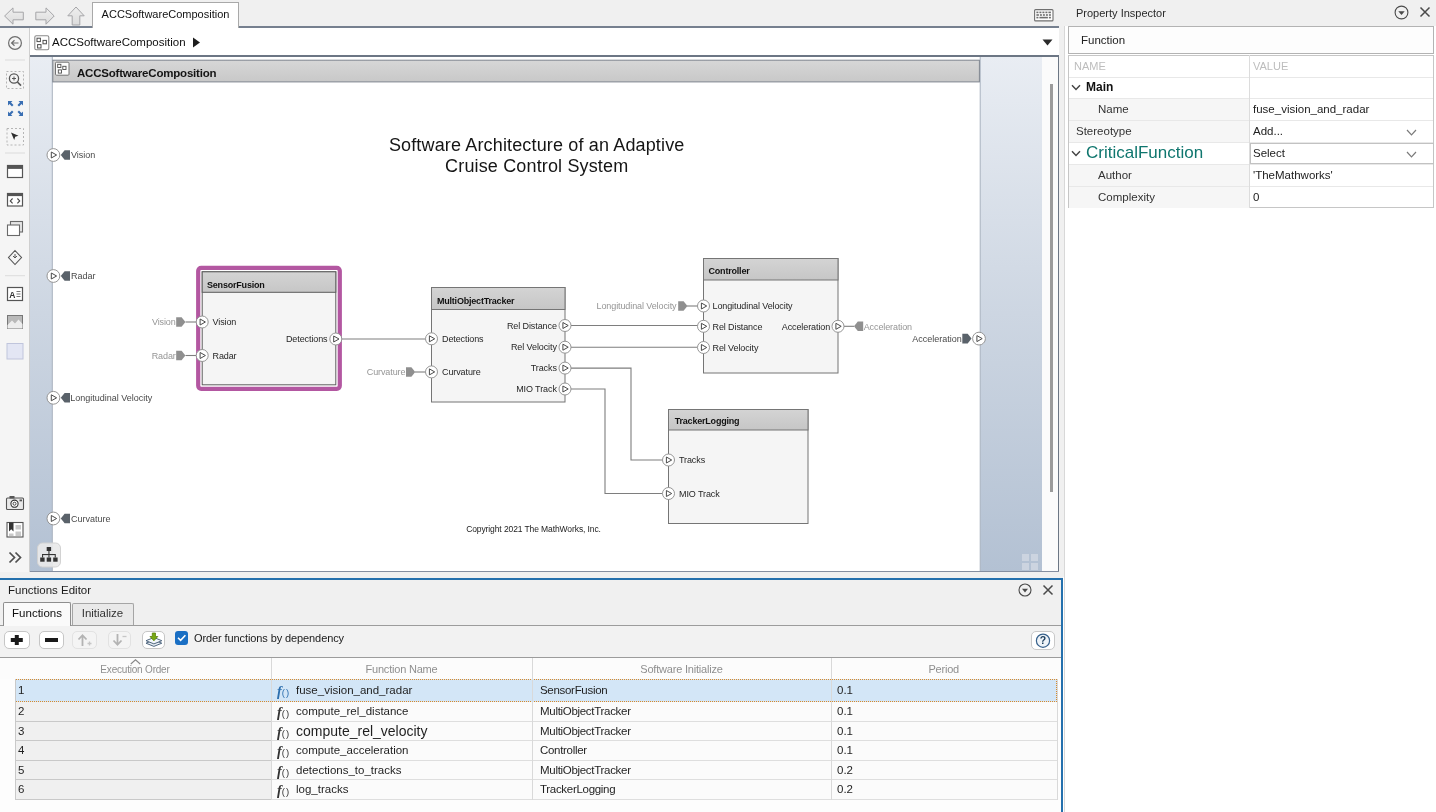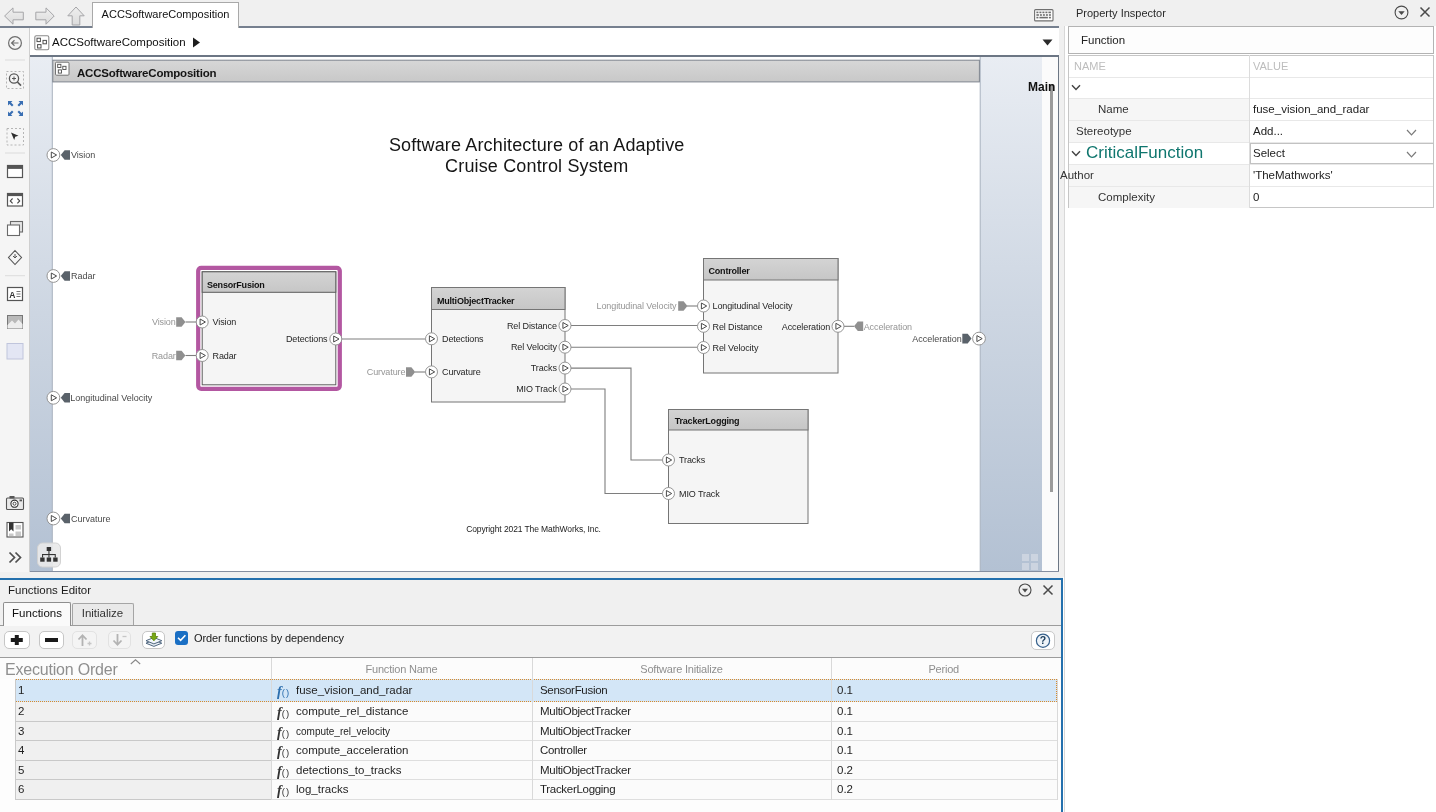--- a/index.html
+++ b/index.html
@@ -322,21 +322,21 @@
 <svg class="a" style="left:175.1px;top:631.2px" width="13.2" height="13.4" viewBox="0 0 13.2 13.4">
 <path d="M3 6.8 L5.6 9.4 L10.4 4.2" stroke="#fff" stroke-width="1.6" fill="none"></path>
   </svg>
 <div class="txt" style="left:194px;top:631px;height:15px;line-height:15px;font-size:11px;letter-spacing:-0.1px;color:#1a1a1a">Order functions by dependency</div>
 <div class="a" style="left:1031px;top:630.5px;width:24px;height:19.5px;background:#fff;border:1px solid #c9c9c9;border-radius:5px"></div>
 <svg class="a" style="left:1031px;top:630.5px" width="24" height="19.5" viewBox="0 0 24 19.5">
 <circle cx="12" cy="9.7" r="6.6" fill="#eef3f8" stroke="#37618c" stroke-width="1.2"></circle>
 <text x="12" y="13.4" font-size="10.5" font-weight="bold" fill="#1a3d5c" text-anchor="middle" font-family="Liberation Sans">?</text>
   </svg>
 <div class="a" style="left:0;top:657.5px;width:1060.5px;height:21.5px;background:#fcfcfc"></div>
-<div class="txt" style="left:5px;top:657.5px;width:260px;height:21.5px;line-height:23px;text-align:left;font-size:16px;letter-spacing:-0.2px;color:#8f8f8f">Execution Order</div>
+<div class="txt" style="left:5px;top:657.5px;width:260px;height:21.5px;line-height:23px;text-align:center;font-size:10px;letter-spacing:-0.2px;color:#8f8f8f">Execution Order</div>
 <div class="txt" style="left:271.5px;top:657.5px;width:260px;height:21.5px;line-height:23px;text-align:center;font-size:11px;letter-spacing:-0.2px;color:#8f8f8f">Function Name</div>
 <div class="txt" style="left:551.5px;top:657.5px;width:260px;height:21.5px;line-height:23px;text-align:center;font-size:11px;letter-spacing:-0.2px;color:#8f8f8f">Software Initialize</div>
 <div class="txt" style="left:813.7px;top:657.5px;width:260px;height:21.5px;line-height:23px;text-align:center;font-size:11px;letter-spacing:-0.2px;color:#8f8f8f">Period</div>
 <svg class="a" style="left:130px;top:658.5px" width="11" height="6" viewBox="0 0 11 6">
     <path d="M0.8 5 L5.5 0.8 L10.2 5" stroke="#888" fill="none" stroke-width="1.1"></path>
   </svg>
 <div class="a" style="left:15px;top:679px;width:1041.5px;height:23px;background:#d3e6f7;outline:1px dotted #d98a2b;outline-offset:-1px"></div>
 <div class="txt" style="left:18px;top:679px;height:23px;line-height:23px;font-size:11.5px;color:#1f1f1f">1</div>
 <div class="txt" style="left:277px;top:679px;height:23px;line-height:23px;color:#2d6fae"><span style="font-family:'Liberation Serif',serif;font-style:italic;font-size:14px;font-weight:bold">f</span><span style="font-size:9.5px;letter-spacing:1.2px">()</span></div>
 <div class="txt" style="left:296px;top:679px;height:23px;line-height:23px;font-size:11.5px;color:#1f1f1f">fuse_vision_and_radar</div>
@@ -346,21 +346,21 @@
 <div class="a" style="left:271px;top:702px;width:785.5px;height:19.5px;background:#fbfbfb;border-bottom:1px solid #dedede"></div>
 <div class="txt" style="left:18px;top:702px;height:19.5px;line-height:19.5px;font-size:11.5px;color:#1f1f1f">2</div>
 <div class="txt" style="left:277px;top:702px;height:19.5px;line-height:19.5px;color:#333"><span style="font-family:'Liberation Serif',serif;font-style:italic;font-size:14px;font-weight:bold">f</span><span style="font-size:9.5px;letter-spacing:1.2px">()</span></div>
 <div class="txt" style="left:296px;top:702px;height:19.5px;line-height:19.5px;font-size:11.5px;color:#1f1f1f">compute_rel_distance</div>
 <div class="txt" style="left:540px;top:702px;height:19.5px;line-height:19.5px;font-size:11.5px;letter-spacing:-0.3px;color:#1f1f1f">MultiObjectTracker</div>
 <div class="txt" style="left:837px;top:702px;height:19.5px;line-height:19.5px;font-size:11.5px;color:#1f1f1f">0.1</div>
 <div class="a" style="left:15px;top:721.5px;width:256px;height:19.5px;background:#f0f0f0;border-bottom:1px solid #c9c9c9"></div>
 <div class="a" style="left:271px;top:721.5px;width:785.5px;height:19.5px;background:#fbfbfb;border-bottom:1px solid #dedede"></div>
 <div class="txt" style="left:18px;top:721.5px;height:19.5px;line-height:19.5px;font-size:11.5px;color:#1f1f1f">3</div>
 <div class="txt" style="left:277px;top:721.5px;height:19.5px;line-height:19.5px;color:#333"><span style="font-family:'Liberation Serif',serif;font-style:italic;font-size:14px;font-weight:bold">f</span><span style="font-size:9.5px;letter-spacing:1.2px">()</span></div>
-<div class="txt" style="left:296px;top:721.5px;height:19.5px;line-height:19.5px;font-size:10px;color:#1f1f1f">compute_rel_velocity</div>
+<div class="txt" style="left:296px;top:721.5px;height:19.5px;line-height:19.5px;font-size:14px;color:#1f1f1f">compute_rel_velocity</div>
 <div class="txt" style="left:540px;top:721.5px;height:19.5px;line-height:19.5px;font-size:11.5px;letter-spacing:-0.3px;color:#1f1f1f">MultiObjectTracker</div>
 <div class="txt" style="left:837px;top:721.5px;height:19.5px;line-height:19.5px;font-size:11.5px;color:#1f1f1f">0.1</div>
 <div class="a" style="left:15px;top:741px;width:256px;height:19.5px;background:#f0f0f0;border-bottom:1px solid #c9c9c9"></div>
 <div class="a" style="left:271px;top:741px;width:785.5px;height:19.5px;background:#fbfbfb;border-bottom:1px solid #dedede"></div>
 <div class="txt" style="left:18px;top:741px;height:19.5px;line-height:19.5px;font-size:11.5px;color:#1f1f1f">4</div>
 <div class="txt" style="left:277px;top:741px;height:19.5px;line-height:19.5px;color:#333"><span style="font-family:'Liberation Serif',serif;font-style:italic;font-size:14px;font-weight:bold">f</span><span style="font-size:9.5px;letter-spacing:1.2px">()</span></div>
 <div class="txt" style="left:296px;top:741px;height:19.5px;line-height:19.5px;font-size:11.5px;color:#1f1f1f">compute_acceleration</div>
 <div class="txt" style="left:540px;top:741px;height:19.5px;line-height:19.5px;font-size:11.5px;letter-spacing:-0.3px;color:#1f1f1f">Controller</div>
 <div class="txt" style="left:837px;top:741px;height:19.5px;line-height:19.5px;font-size:11.5px;color:#1f1f1f">0.1</div>
 <div class="a" style="left:15px;top:760.5px;width:256px;height:19.5px;background:#f0f0f0;border-bottom:1px solid #c9c9c9"></div>
@@ -407,25 +407,25 @@
 <div class="a" style="left:1069px;top:142px;width:364px;height:1px;background:#e8e8e8"></div>
 <div class="a" style="left:1069px;top:164px;width:364px;height:1px;background:#e8e8e8"></div>
 <div class="a" style="left:1069px;top:186px;width:364px;height:1px;background:#e8e8e8"></div>
 <div class="a" style="left:1249px;top:54.5px;width:1px;height:153px;background:#dcdcdc"></div>
 <svg class="a" style="left:1070.5px;top:84px" width="10" height="7" viewBox="0 0 10 7">
     <path d="M1 1.2 L5 5.5 L9 1.2" stroke="#444" stroke-width="1.4" fill="none"></path>
   </svg>
 <svg class="a" style="left:1070.5px;top:149.5px" width="10" height="7" viewBox="0 0 10 7">
     <path d="M1 1.2 L5 5.5 L9 1.2" stroke="#444" stroke-width="1.4" fill="none"></path>
   </svg>
-<div class="txt" style="left:1028px;top:76.5px;height:21.5px;line-height:21.5px;font-size:12px;font-weight:bold;color:#111">Main</div>
+<div class="txt" style="left:1086px;top:76.5px;height:21.5px;line-height:21.5px;font-size:12px;font-weight:bold;color:#111">Main</div>
 <div class="txt" style="left:1086px;top:142px;height:22px;line-height:22px;font-size:17px;font-weight:normal;color:#0f766e">CriticalFunction</div>
 <div class="txt" style="left:1098px;top:98px;height:22px;line-height:22px;font-size:11.5px;color:#333">Name</div>
 <div class="txt" style="left:1076px;top:120px;height:22px;line-height:22px;font-size:11.5px;color:#333">Stereotype</div>
-<div class="txt" style="left:1060px;top:164px;height:22px;line-height:22px;font-size:11.5px;color:#333">Author</div>
+<div class="txt" style="left:1098px;top:164px;height:22px;line-height:22px;font-size:11.5px;color:#333">Author</div>
 <div class="txt" style="left:1098px;top:186px;height:22px;line-height:22px;font-size:11.5px;color:#333">Complexity</div>
 <div class="txt" style="left:1253px;top:98px;height:22px;line-height:22px;font-size:11.5px;color:#222">fuse_vision_and_radar</div>
 <div class="txt" style="left:1253px;top:120px;height:22px;line-height:22px;font-size:11.5px;color:#222">Add...</div>
 <div class="txt" style="left:1253px;top:142px;height:22px;line-height:22px;font-size:11.5px;color:#222">Select</div>
 <div class="txt" style="left:1253px;top:164px;height:22px;line-height:22px;font-size:11.5px;color:#222">'TheMathworks'</div>
 <div class="txt" style="left:1253px;top:186px;height:22px;line-height:22px;font-size:11.5px;color:#222">0</div>
 <svg class="a" style="left:1406px;top:128.5px" width="11" height="7" viewBox="0 0 11 7">
     <path d="M1 1 L5.5 5.8 L10 1" stroke="#7a7a7a" stroke-width="1.2" fill="none"></path>
   </svg>
 <svg class="a" style="left:1406px;top:150.5px" width="11" height="7" viewBox="0 0 11 7">

